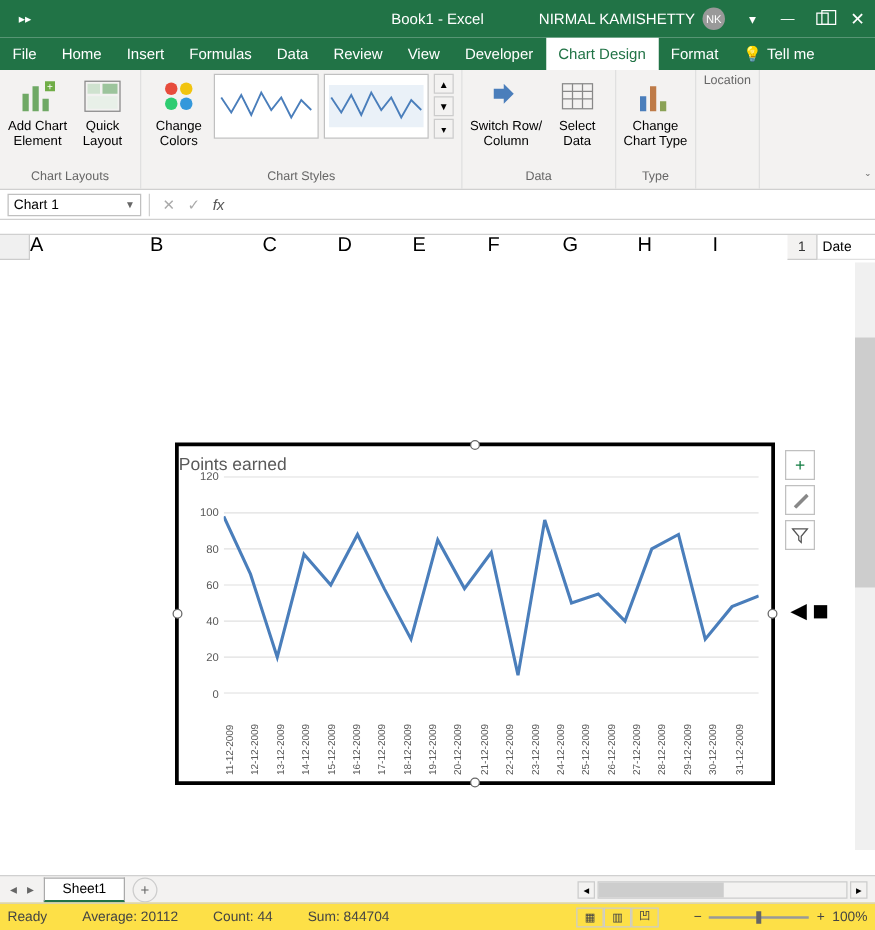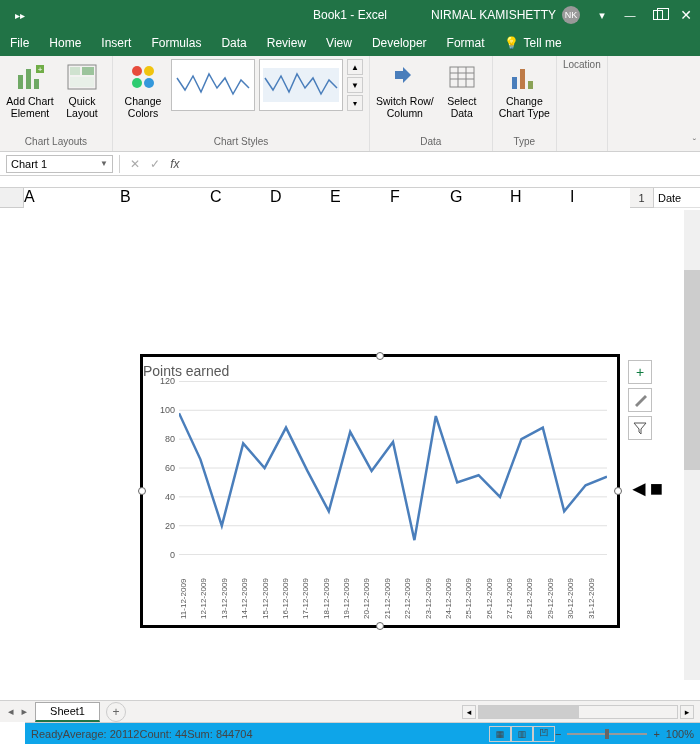--- a/index.html
+++ b/index.html
@@ -81,21 +81,21 @@
 .sheet-tabs { position: absolute; bottom: 22px; left: 0; right: 0; height: 22px; border-top: 1px solid #d0d0d0; display: flex; align-items: center; font-size: 11px; background: #f3f2f1; }
 .sheet-tabs .nav { padding: 0 8px; display: flex; gap: 8px; color: #666; }
 .sheet-tabs .stab { padding: 0 14px; height: 20px; display: flex; align-items: center; background: #fff; border: 1px solid #aaa; border-bottom: 2px solid #217346; cursor: pointer; }
 .sheet-tabs .add { width: 20px; height: 20px; border: 1px solid #ccc; border-radius: 50%; display: flex; align-items: center; justify-content: center; margin-left: 6px; font-size: 12px; cursor: pointer; color: #666; }
 .sheet-tabs .hscroll { flex: 1; display: flex; align-items: center; justify-content: flex-end; padding-right: 6px; gap: 2px; }
 .sheet-tabs .hscroll .bar { height: 14px; width: 200px; border: 1px solid #ccc; position: relative; }
 .sheet-tabs .hscroll .bar .thumb { position: absolute; left: 0; width: 100px; height: 100%; background: #cdcdcd; }
 .sheet-tabs .hscroll .arr { width: 14px; height: 14px; border: 1px solid #ccc; font-size: 9px; display: flex; align-items: center; justify-content: center; }
 
 
-.statusbar { position: absolute; bottom: 0; left: 0; right: 0; height: 22px; background: #0ea5e9; border-top: 1px solid #d0d0d0; display: flex; align-items: center; font-size: 11px; color: #444; padding: 0 6px; gap: 0; margin-left: 25px; }
+.statusbar { position: absolute; bottom: 0; left: 0; right: 0; height: 22px; background: #fde047; border-top: 1px solid #d0d0d0; display: flex; align-items: center; font-size: 11px; color: #444; padding: 0 6px; gap: 28px; }
 .statusbar .views { display: flex; gap: 0; margin-left: auto; }
 .statusbar .views div { width: 22px; height: 16px; border: 1px solid #ccc; display: flex; align-items: center; justify-content: center; font-size: 9px; }
 .statusbar .zoom { display: flex; align-items: center; gap: 6px; }
 .statusbar .zoom .slider { width: 80px; height: 2px; background: #999; position: relative; }
 .statusbar .zoom .slider .th { position: absolute; top: -4px; left: 38px; width: 4px; height: 10px; background: #666; }
 
 
 .vscroll { position: absolute; right: 0; top: 210px; width: 16px; height: 470px; background: #f0f0f0; }
 .vscroll .thumb { position: absolute; top: 60px; width: 100%; height: 200px; background: #cdcdcd; }
 </style>
@@ -125,20 +125,21 @@
 
 <div class="tabs">
   <div class="tab">File</div>
   <div class="tab">Home</div>
   <div class="tab">Insert</div>
   <div class="tab">Formulas</div>
   <div class="tab">Data</div>
   <div class="tab">Review</div>
   <div class="tab">View</div>
   <div class="tab">Developer</div>
+  <div class="tab active">Chart Design</div>
   <div class="tab">Format</div>
   <div class="tellme">
       <span class="bulb">💡</span>
       <span>Tell me</span>
     </div>
 </div>
 
 <div class="ribbon">
   <div class="group">
     <div class="row">

